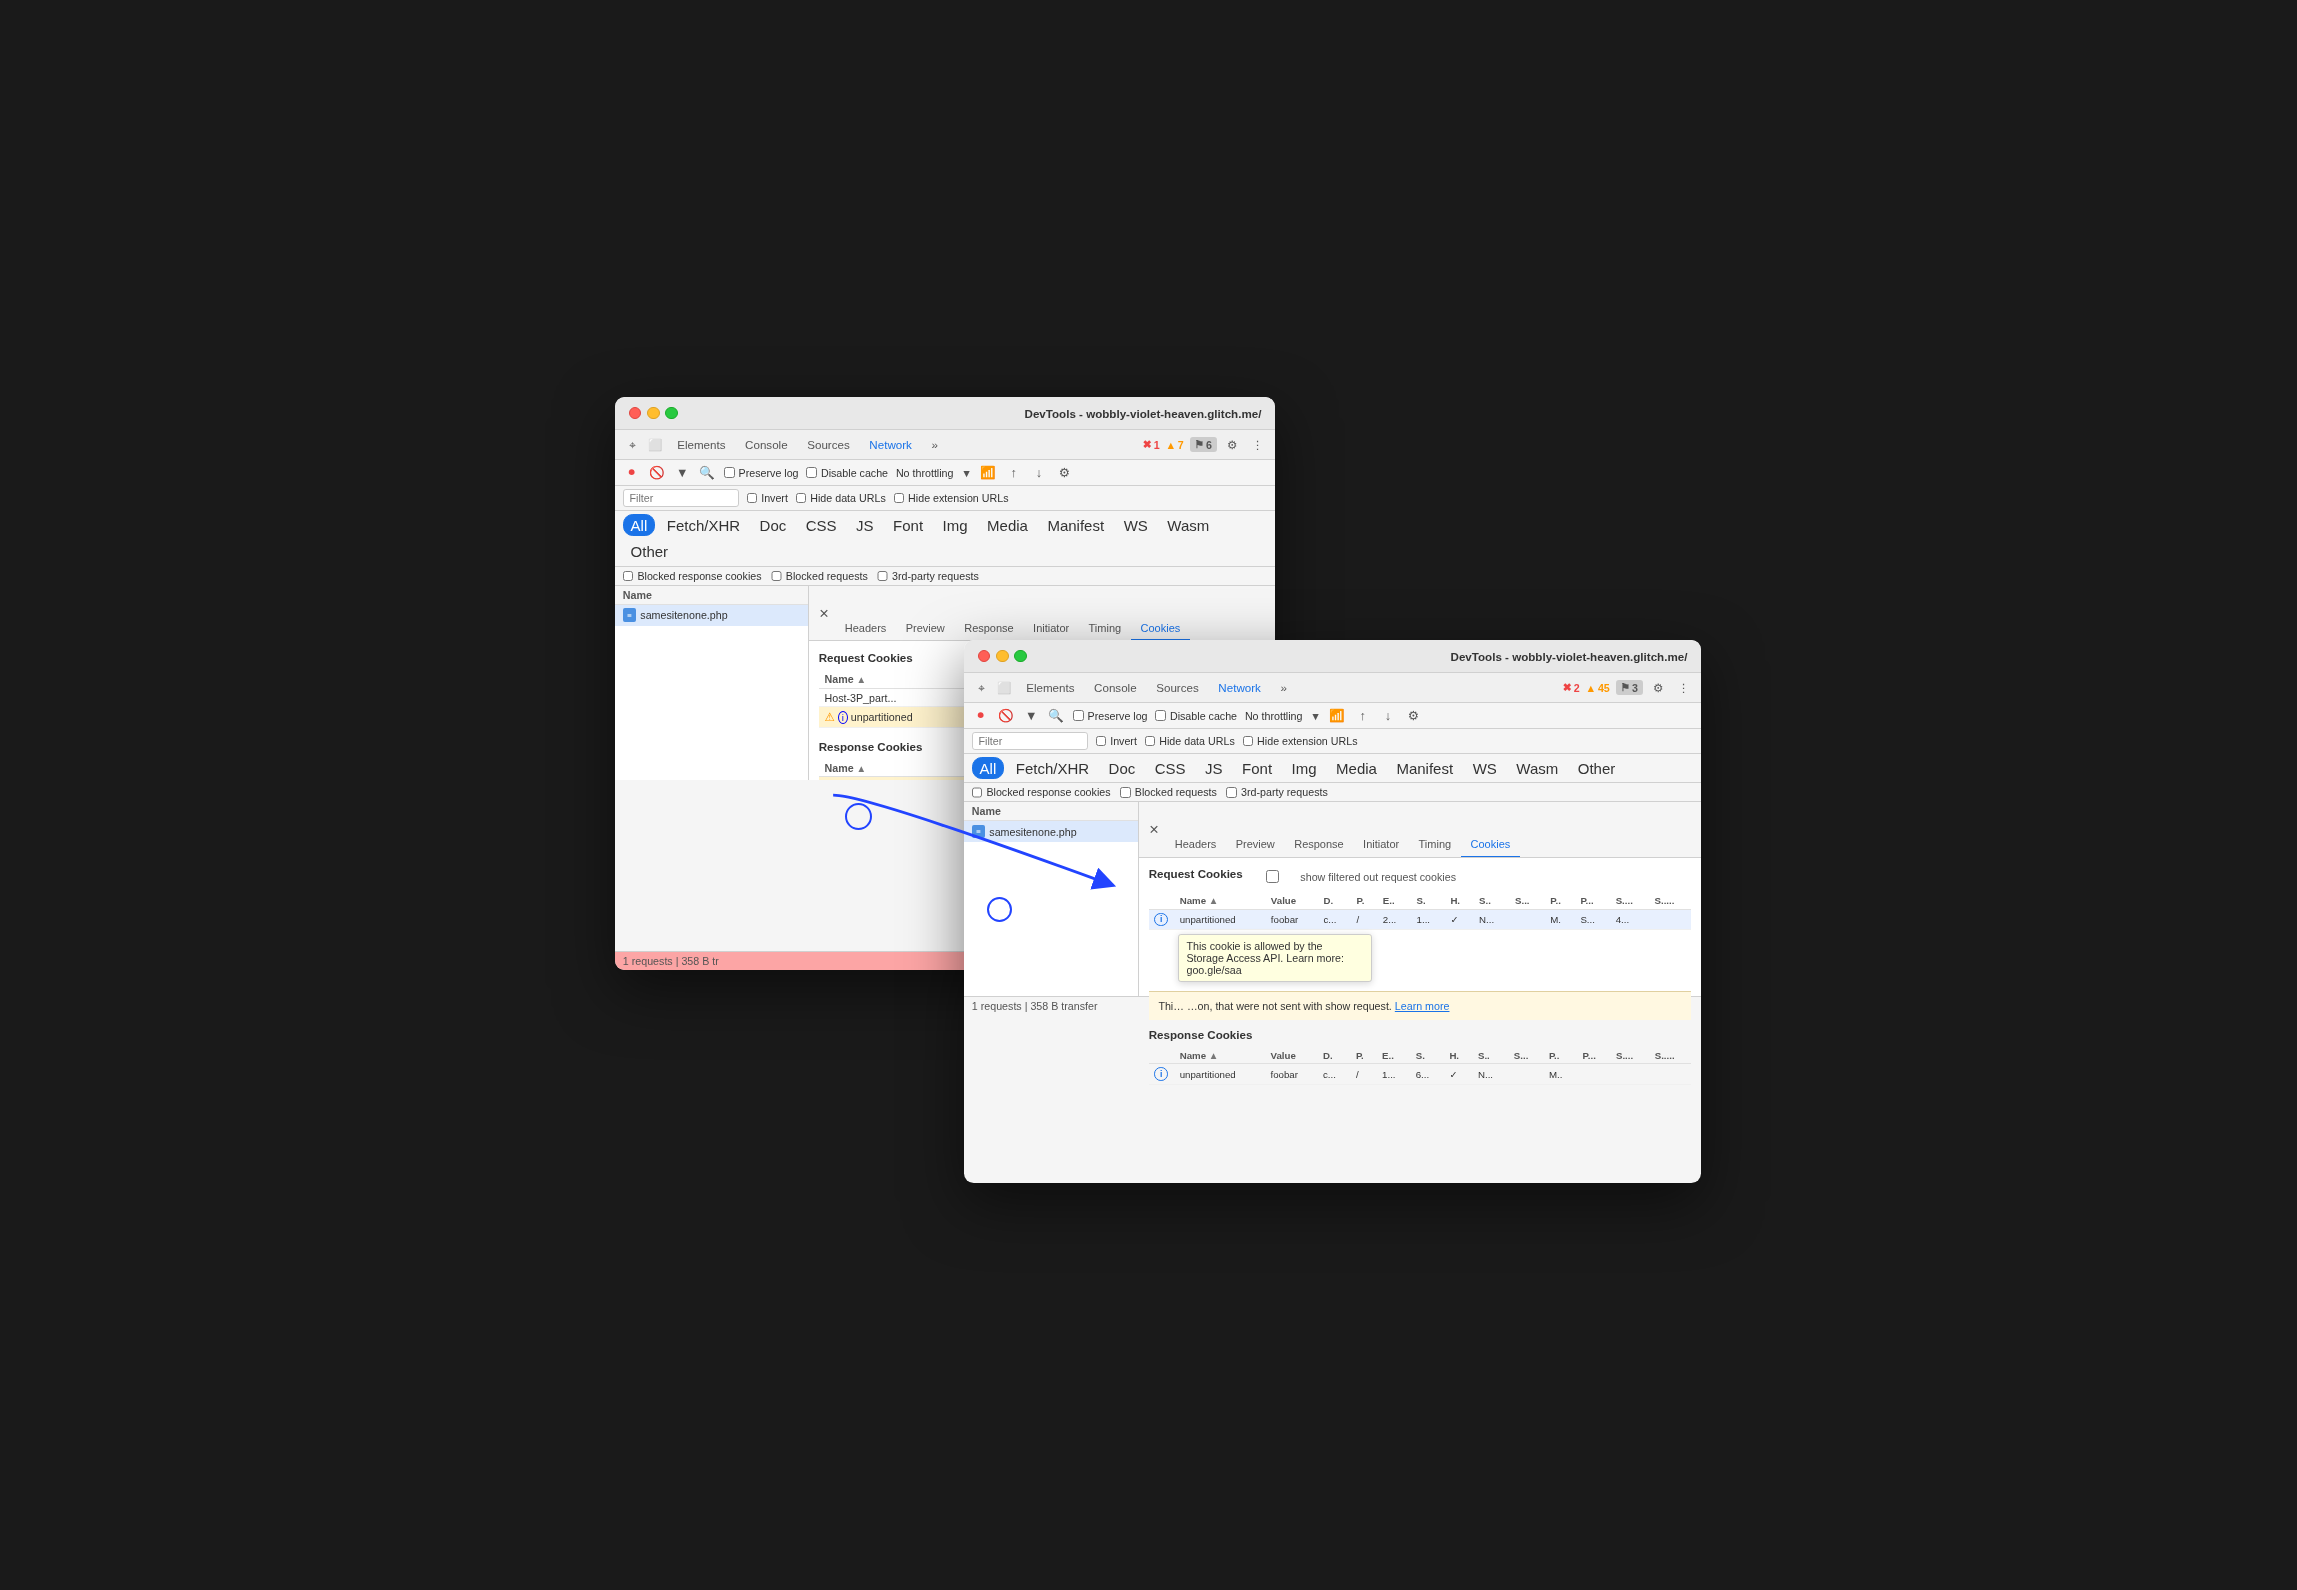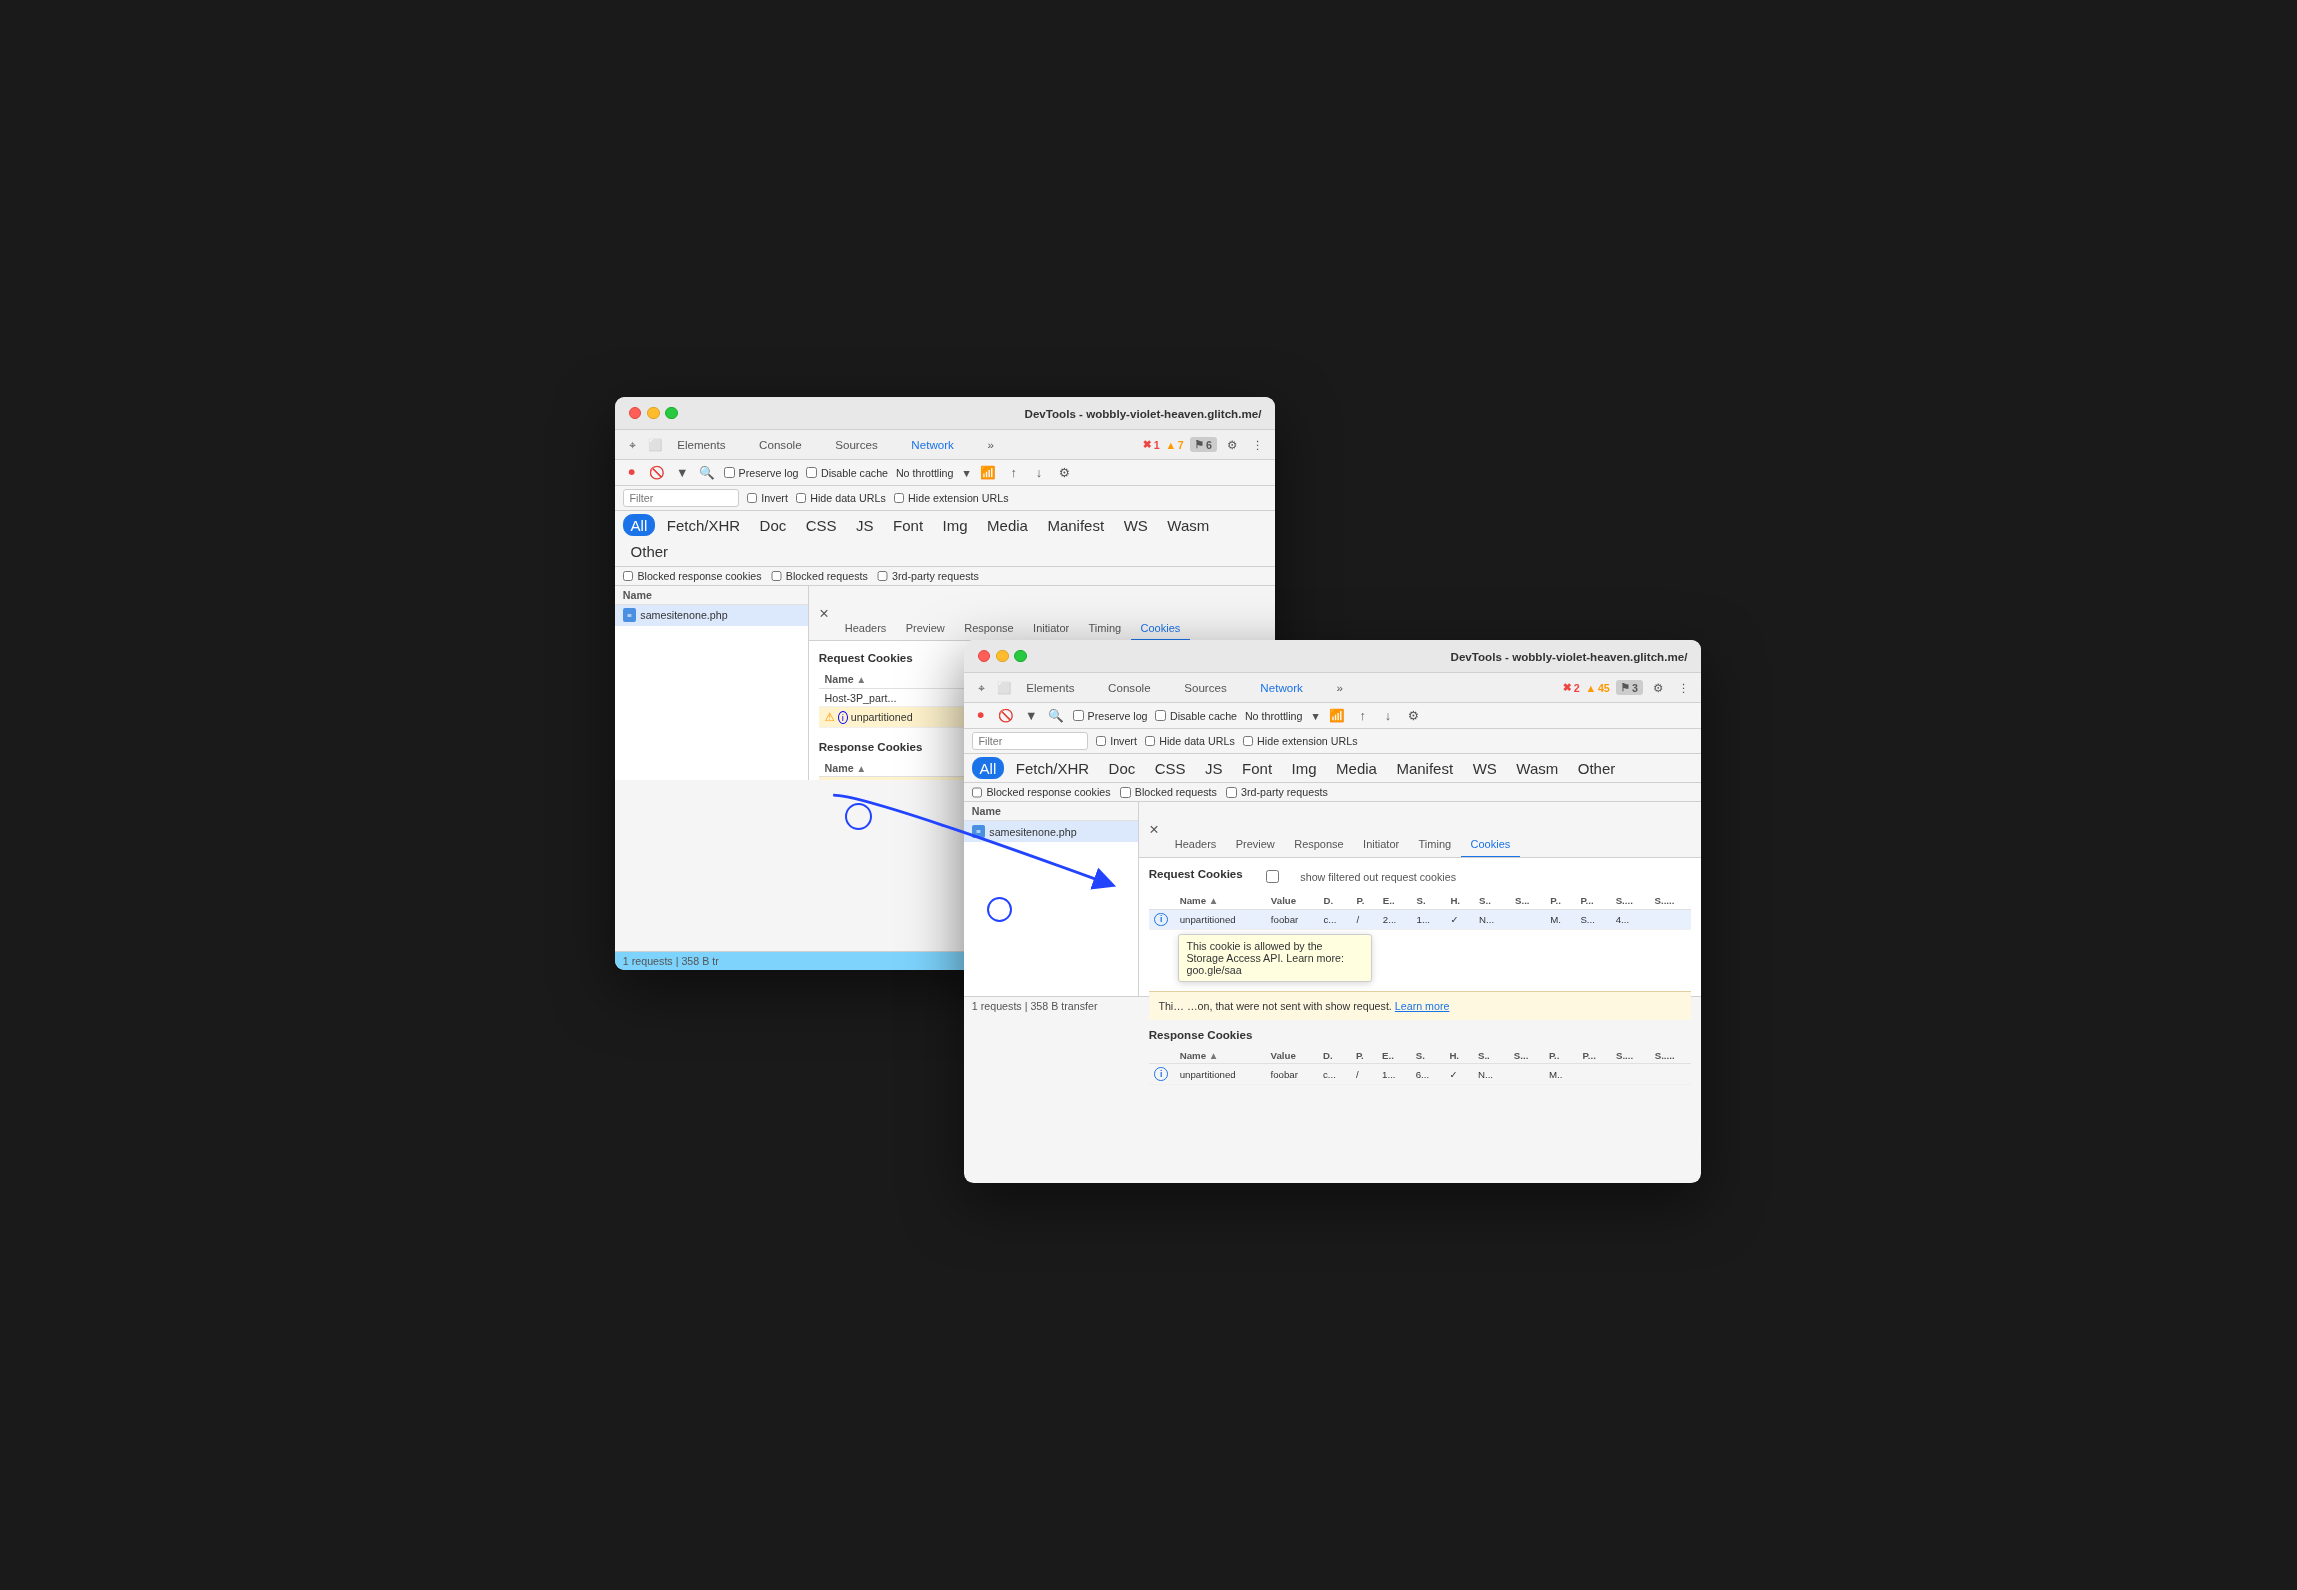--- a/index.html
+++ b/index.html
@@ -95,21 +95,21 @@
       display: flex;
       align-items: center;
       justify-content: center;
       color: #555;
       font-size: 11.6px;
       cursor: pointer;
     }
 
     .nav-tabs {
       display: flex;
-      gap: 18px;
+      gap: 4px;
       flex: 1;
     }
 
     .nav-tab {
       padding: 3.9px 7.8px;
       font-size: 11.6px;
       color: #555;
       cursor: pointer;
       border-radius: 2.9px;
     }
@@ -558,21 +558,21 @@
                   unpartitioned
                 </td>
                 <td>1</td>
               </tr>
             </tbody>
           </table>
         </div>
       </div>
     </div>
 
-    <div style="padding:2.9px 7.8px; font-size:10.7px; color:#555; background:#7dd3fc; border-top:1px solid #d0d0d0; position:absolute; bottom:0; left:0; right:0;">
+    <div style="padding:2.9px 7.8px; font-size:10.7px; color:#555; background:#fca5a5; border-top:1px solid #d0d0d0; position:absolute; bottom:0; left:0; right:0;">
       <span>1 requests  |  358 B tr</span>
     </div>
   </div>
 
   <div class="devtools-window window-front">
 
     <div class="title-bar">
       <div class="traffic-lights">
         <div class="traffic-light tl-red"></div>
         <div class="traffic-light tl-yellow"></div>

